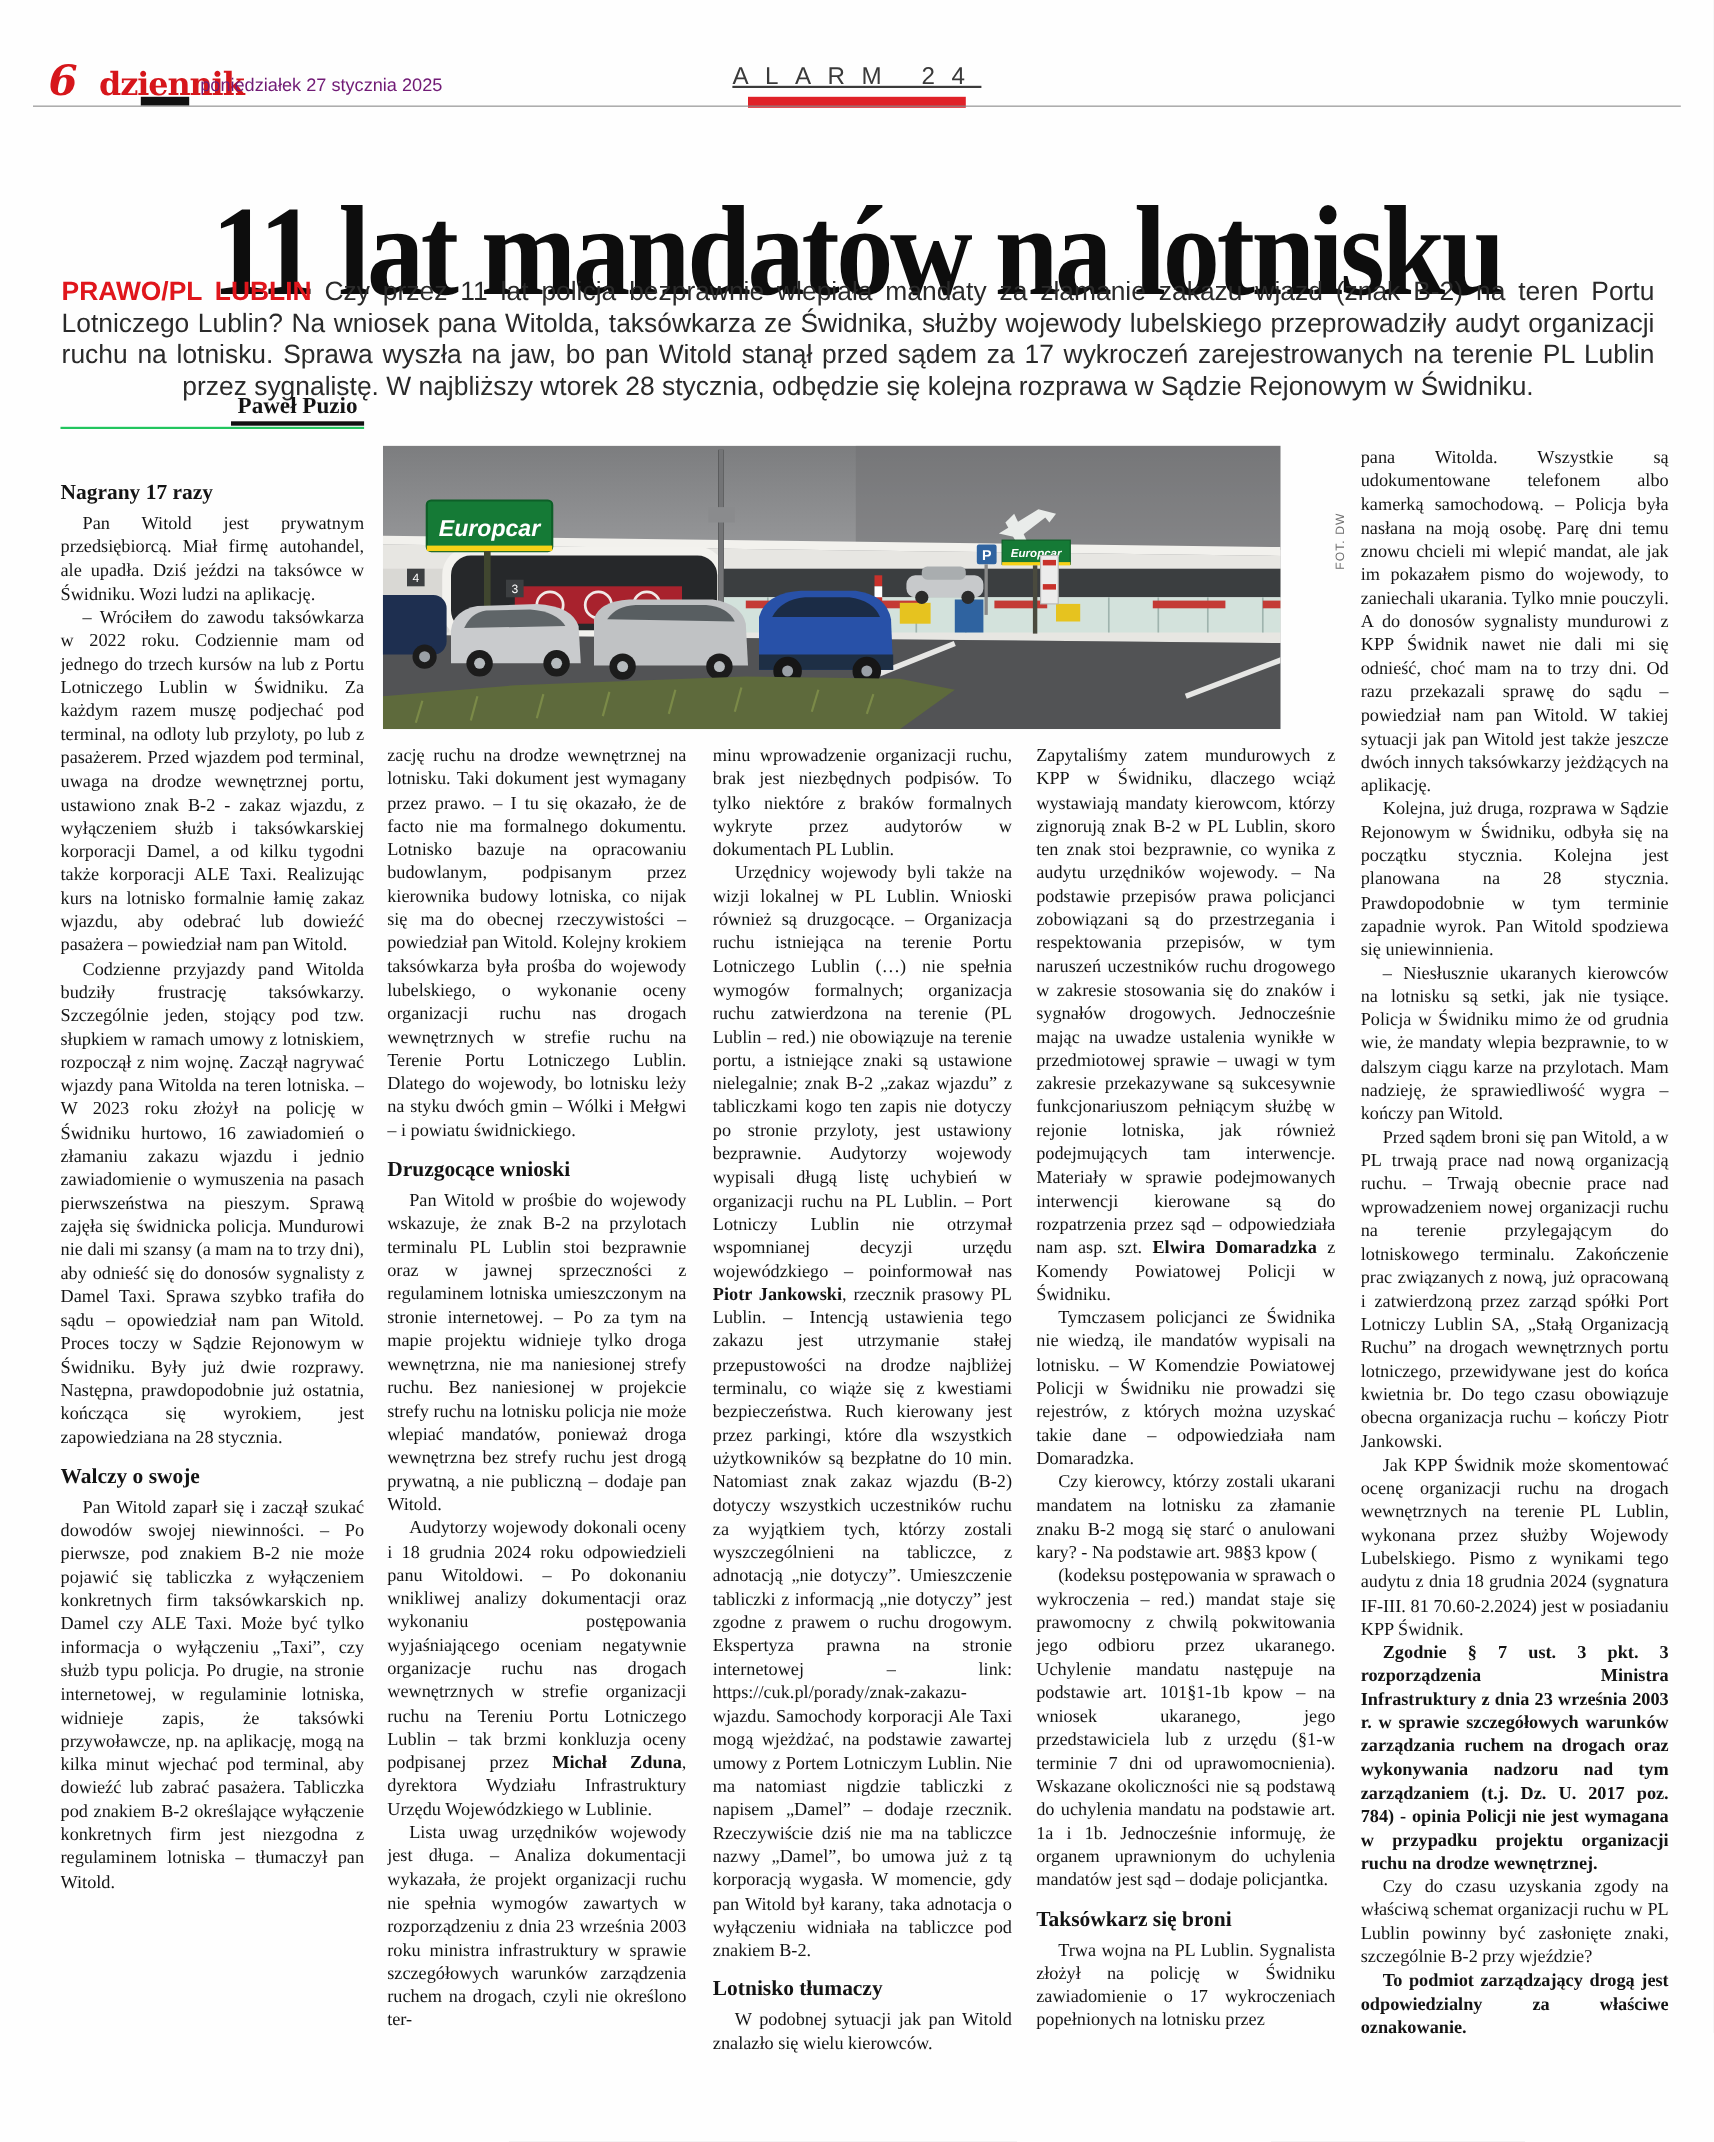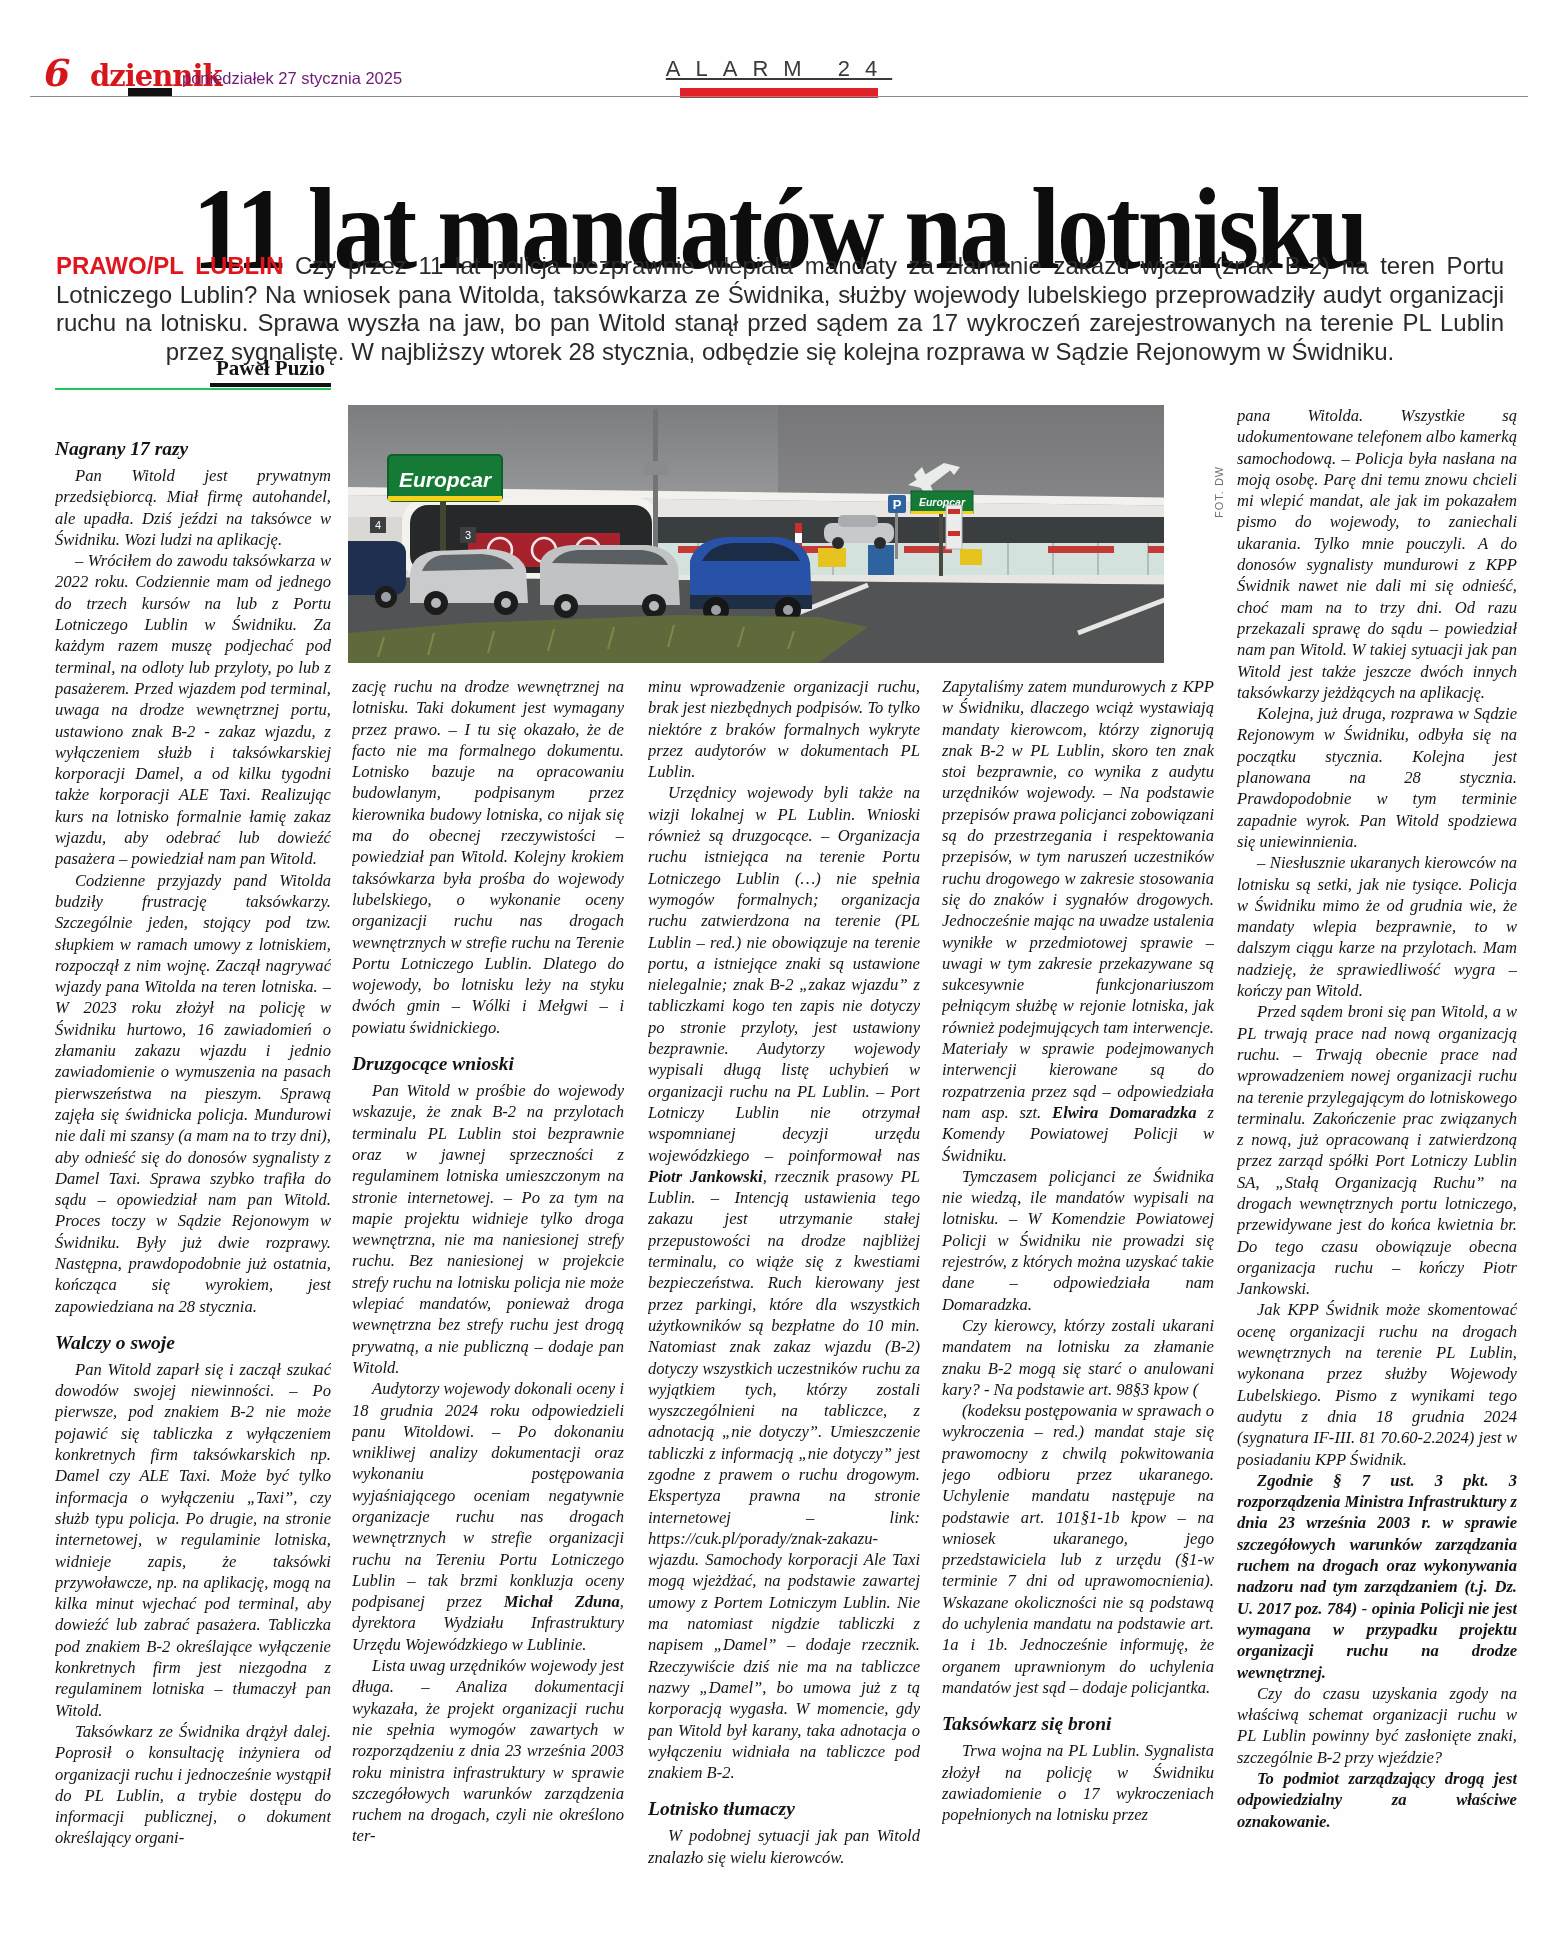--- a/index.html
+++ b/index.html
@@ -23,21 +23,21 @@
         letter-spacing:-3px;color:#0d0d0d;transform:scaleY(1.12);transform-origin:top center;}
   .lead{position:absolute;left:56px;top:252px;width:1448px;
         font-family:"Liberation Sans",sans-serif;font-size:24px;line-height:28.5px;color:#2a2a2a;
         text-align:justify;text-align-last:center;}
   .kicker{color:#e0161c;font-weight:bold;}
   
   .byline-box{position:absolute;left:55px;top:356px;width:276px;text-align:right;
         border-bottom:2px solid #22c55e;padding-bottom:7px;}
   .byline-box span{font-size:21px;font-weight:bold;border-bottom:4px solid #111;padding:0 6px 3px 6px;}
   
-  .col{position:absolute;font-size:16.6px;line-height:21.3px;text-align:justify;overflow:hidden;hyphens:auto;font-style:italic;}
+  .col{position:absolute;font-size:16.6px;line-height:21.3px;text-align:justify;overflow:hidden;hyphens:auto;}
   .col p{margin:0;text-indent:20px;}
   .col p.noindent{text-indent:0;}
   .col p.bold{font-weight:bold;}
   .col .b{font-weight:bold;}
   .col h3.subhead{margin:15px 0 5px 0;font-size:19.5px;line-height:22px;text-indent:0;text-align:left;}
   #col1{left:55px;top:438px;width:276px;height:1500px;}
   #col2{left:352px;top:676px;width:272px;height:1262px;}
   #col3{left:648px;top:676px;width:272px;height:1262px;}
   #col4{left:942px;top:676px;width:272px;height:1262px;}
   #col5{left:1237px;top:405px;width:280px;height:1536px;}
@@ -217,21 +217,20 @@
   </div>
   <div class="credit">FOT. DW</div>
 
   <div class="col" id="col1">
       <h3 class="subhead">Nagrany 17 razy</h3>
       <p class="">Pan Witold jest prywatnym przedsiębiorcą. Miał firmę autohandel, ale upadła. Dziś jeździ na taksówce w Świdniku. Wozi ludzi na aplikację.</p>
       <p class="">– Wróciłem do zawodu taksówkarza w 2022 roku. Codziennie mam od jednego do trzech kursów na lub z Portu Lotniczego Lublin w Świdniku. Za każdym razem muszę podjechać pod terminal, na odloty lub przyloty, po lub z pasażerem. Przed wjazdem pod terminal, uwaga na drodze wewnętrznej portu, ustawiono znak B-2 - zakaz wjazdu, z wyłączeniem służb i taksówkarskiej korporacji Damel, a od kilku tygodni także korporacji ALE Taxi. Realizując kurs na lotnisko formalnie łamię zakaz wjazdu, aby odebrać lub dowieźć pasażera – powiedział nam pan Witold.</p>
       <p class="">Codzienne przyjazdy pand Witolda budziły frustrację taksówkarzy. Szczególnie jeden, stojący pod tzw. słupkiem w ramach umowy z lotniskiem, rozpoczął z nim wojnę. Zaczął nagrywać wjazdy pana Witolda na teren lotniska. – W 2023 roku złożył na policję w Świdniku hurtowo, 16 zawiadomień o złamaniu zakazu wjazdu i jednio zawiadomienie o wymuszenia na pasach pierwszeństwa na pieszym. Sprawą zajęła się świdnicka policja. Mundurowi nie dali mi szansy (a mam na to trzy dni), aby odnieść się do donosów sygnalisty z Damel Taxi. Sprawa szybko trafiła do sądu – opowiedział nam pan Witold. Proces toczy w Sądzie Rejonowym w Świdniku. Były już dwie rozprawy. Następna, prawdopodobnie już ostatnia, kończąca się wyrokiem, jest zapowiedziana na 28 stycznia.</p>
       <h3 class="subhead">Walczy o swoje</h3>
       <p class="">Pan Witold zaparł się i zaczął szukać dowodów swojej niewinności. – Po pierwsze, pod znakiem B-2 nie może pojawić się tabliczka z wyłączeniem konkretnych firm taksówkarskich np. Damel czy ALE Taxi. Może być tylko informacja o wyłączeniu „Taxi”, czy służb typu policja. Po drugie, na stronie internetowej, w regulaminie lotniska, widnieje zapis, że taksówki przywoławcze, np. na aplikację, mogą na kilka minut wjechać pod terminal, aby dowieźć lub zabrać pasażera. Tabliczka pod znakiem B-2 określające wyłączenie konkretnych firm jest niezgodna z regulaminem lotniska – tłumaczył pan Witold.</p>
-      <p class="">Taksówkarz ze Świdnika drążył dalej. Poprosił o konsultację inżyniera od organizacji ruchu i jednocześnie wystąpił do PL Lublin, a trybie dostępu do informacji publicznej, o dokument określający organi-</p>
     </div>
   <div class="col" id="col2">
       <p class="noindent ">zację ruchu na drodze wewnętrznej na lotnisku. Taki dokument jest wymagany przez prawo. – I tu się okazało, że de facto nie ma formalnego dokumentu. Lotnisko bazuje na opracowaniu budowlanym, podpisanym przez kierownika budowy lotniska, co nijak się ma do obecnej rzeczywistości – powiedział pan Witold. Kolejny krokiem taksówkarza była prośba do wojewody lubelskiego, o wykonanie oceny organizacji ruchu nas drogach wewnętrznych w strefie ruchu na Terenie Portu Lotniczego Lublin. Dlatego do wojewody, bo lotnisku leży na styku dwóch gmin – Wólki i Mełgwi – i powiatu świdnickiego.</p>
       <h3 class="subhead">Druzgocące wnioski</h3>
       <p class="">Pan Witold w prośbie do wojewody wskazuje, że znak B-2 na przylotach terminalu PL Lublin stoi bezprawnie oraz w jawnej sprzeczności z regulaminem lotniska umieszczonym na stronie internetowej. – Po za tym na mapie projektu widnieje tylko droga wewnętrzna, nie ma naniesionej strefy ruchu. Bez naniesionej w projekcie strefy ruchu na lotnisku policja nie może wlepiać mandatów, ponieważ droga wewnętrzna bez strefy ruchu jest drogą prywatną, a nie publiczną – dodaje pan Witold.</p>
       <p class=""><span>Audytorzy wojewody dokonali oceny i 18 grudnia 2024 roku odpowiedzieli panu Witoldowi. – Po dokonaniu wnikliwej analizy dokumentacji oraz wykonaniu postępowania wyjaśniającego oceniam negatywnie organizacje ruchu nas drogach wewnętrznych w strefie organizacji ruchu na Tereniu Portu Lotniczego Lublin – tak brzmi konkluzja oceny podpisanej przez </span><span class="b">Michał Zduna</span><span>, dyrektora Wydziału Infrastruktury Urzędu Wojewódzkiego w Lublinie.</span></p>
       <p class="">Lista uwag urzędników wojewody jest długa. – Analiza dokumentacji wykazała, że projekt organizacji ruchu nie spełnia wymogów zawartych w rozporządzeniu z dnia 23 września 2003 roku ministra infrastruktury w sprawie szczegółowych warunków zarządzenia ruchem na drogach, czyli nie określono ter-</p>
     </div>
   <div class="col" id="col3">
       <p class="noindent ">minu wprowadzenie organizacji ruchu, brak jest niezbędnych podpisów. To tylko niektóre z braków formalnych wykryte przez audytorów w dokumentach PL Lublin.</p>

